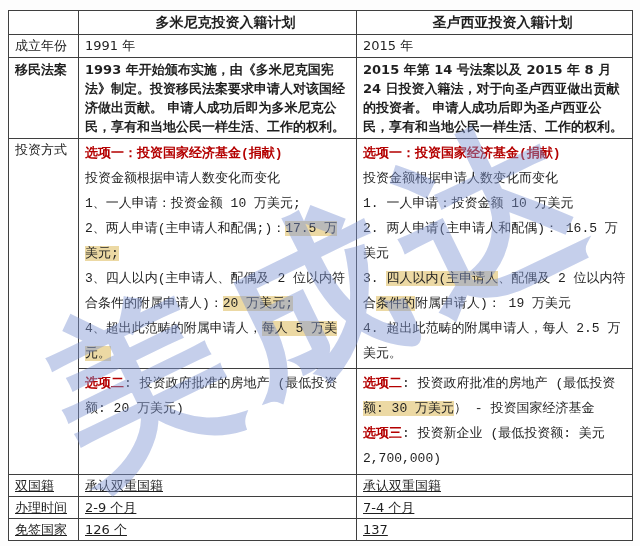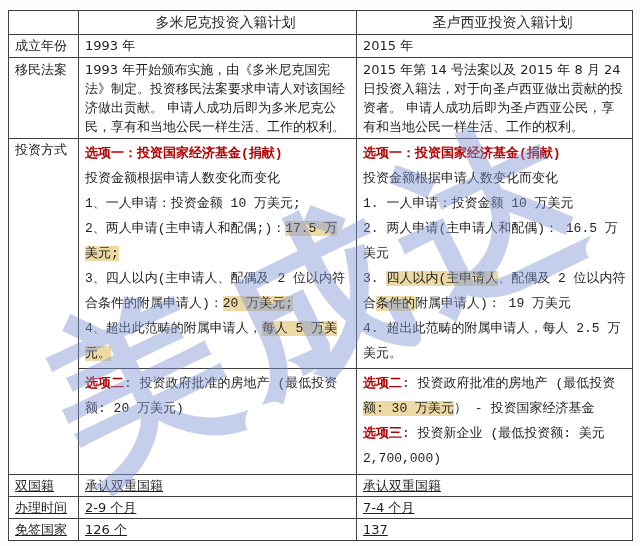--- a/index.html
+++ b/index.html
@@ -31,28 +31,28 @@
   table.cmp col.c3{width:276px;}
   table.cmp th, table.cmp td{
     border:1px solid var(--border);
     vertical-align:top;
     font-size:13px;
     padding:2px 6px;
     overflow:hidden;
   }
   table.cmp th{
     font-size:14px;
-    font-weight:normal;
+    font-weight:bold;
     text-align:center;
     height:23px;
     padding-top:3px;
     padding-left:22px;
   }
   tr.r-year td{height:22px;}
-  tr.r-law td{height:76px;line-height:19px;}
+  tr.r-law td{height:76px;line-height:19px;font-weight:bold;}
   tr.r-opt1 td{height:189px;}
   tr.r-opt2 td{height:106px;}
   tr.r-small td{height:22px;line-height:17px;text-decoration:underline;}
   td.label{font-size:13px;padding-top:4px;margin-top:40px;}
   td.cell-lines{padding:3px 7px;}
   .cell-lines .tline{line-height:25px;font-family:Liberation Mono, monospace;}
   .red{color:var(--red);font-weight:bold;}
   .hl{background:var(--hl);}
   .watermark{
     position:absolute;
@@ -85,21 +85,21 @@
     <thead>
       <tr>
         <th></th>
         <th>多米尼克投资入籍计划</th>
         <th>圣卢西亚投资入籍计划</th>
       </tr>
     </thead>
     <tbody>
       <tr class="r-year">
         <td class="label">成立年份</td>
-        <td>1993 年</td>
+        <td>1991 年</td>
         <td>2015 年</td>
       </tr>
       <tr class="r-law">
         <td class="label">移民法案</td>
         <td>1993 年开始颁布实施，由《多米尼克国宪法》制定。投资移民法案要求申请人对该国经济做出贡献。 申请人成功后即为多米尼克公民，享有和当地公民一样生活、工作的权利。</td>
         <td>2015 年第 14 号法案以及 2015 年 8 月 24 日投资入籍法，对于向圣卢西亚做出贡献的投资者。 申请人成功后即为圣卢西亚公民，享有和当地公民一样生活、工作的权利。</td>
       </tr>
       <tr class="r-opt1">
         <td class="label" rowspan="2">投资方式</td>
         <td class="cell-lines">

